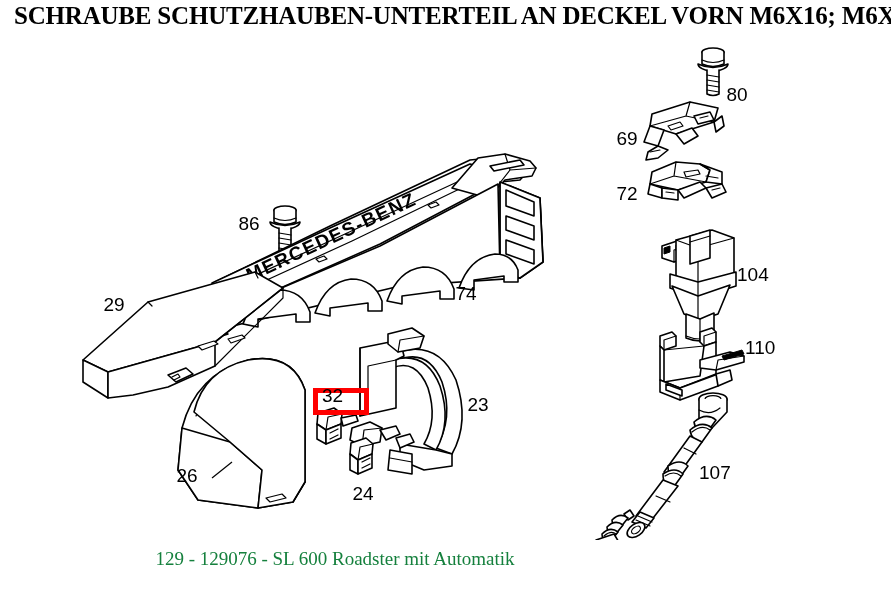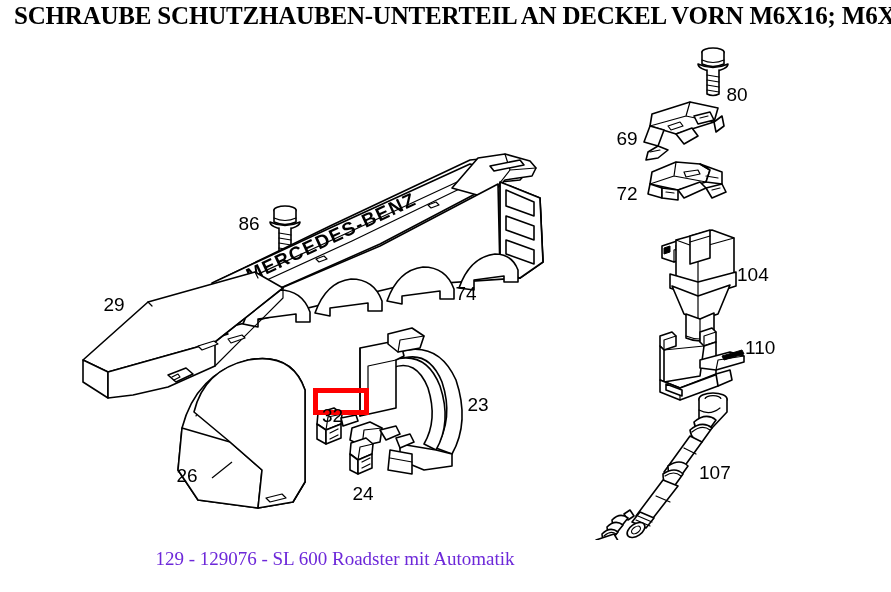--- a/index.html
+++ b/index.html
@@ -28,21 +28,21 @@
     letter-spacing: -0.2px;
   }
   #footer {
     position: absolute;
     left: 0px;
     top: 548px;
     width: 670px;
     text-align: center;
     font-family: "Liberation Serif", serif;
     font-size: 19px;
-    color: #6d28d9;
+    color: #15803d;
   }
   #diagram {
     position: absolute;
     left: 0;
     top: 30px;
     width: 891px;
     height: 510px;
   }
   .lbl {
     font-family: "Liberation Sans", sans-serif;
@@ -86,21 +86,21 @@
     top: 388px;
     width: 56px;
     height: 27px;
     box-sizing: border-box;
     border: 5px solid #ff0000;
     background: transparent;
   }
   #hl-32-label {
     position: absolute;
     left: 322px;
-    top: 405px;
+    top: 385px;
     font-family: "Liberation Sans", sans-serif;
     font-size: 19px;
     color: #000000;
   }
 </style>
 </head>
 <body>
 
 <div id="page">
 

